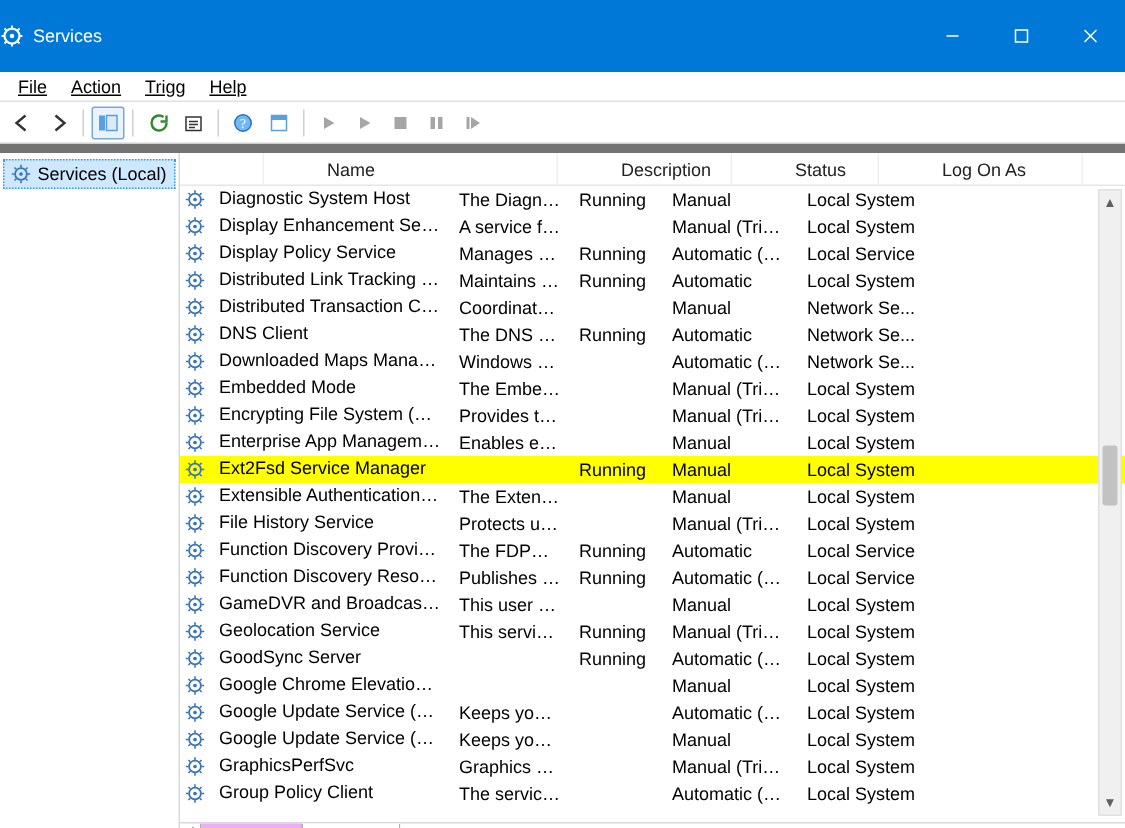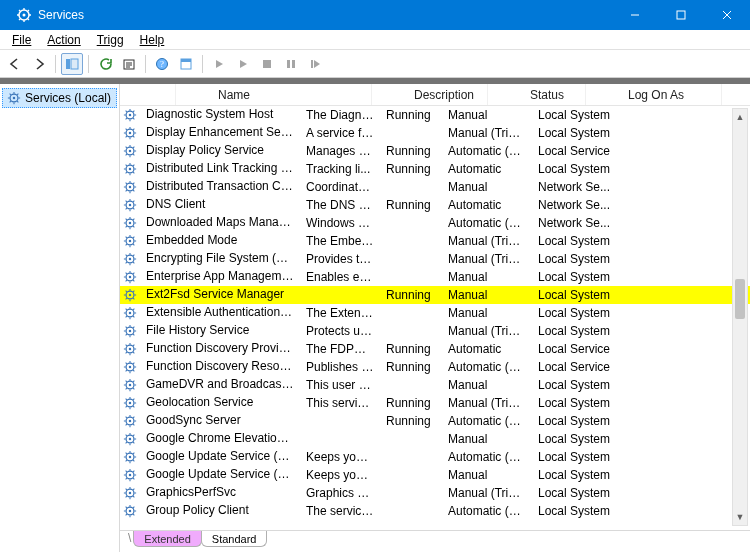--- a/index.html
+++ b/index.html
@@ -7,26 +7,26 @@
     margin: 0; padding: 0;
     font-family: "Segoe UI", Tahoma, sans-serif;
     font-size: 12px;
     background: #fff;
     color: #000;
     width: 750px; height: 552px;
     overflow: hidden;
   }
   
   .titlebar {
-    height: 30px;
+    height: 48px;
     background: #0078d7;
     color: #fff;
     display: flex;
     align-items: center;
-    padding: 0 0 0 16px;
+    padding: 0 0 0 0;
   }
   .titlebar .app-icon {
     width: 16px; height: 16px;
     margin-right: 6px;
     display: inline-flex; align-items: center; justify-content: center;
   }
   .titlebar .title { font-size: 12px; }
   .titlebar .win-controls {
     margin-left: auto;
     display: flex;
@@ -385,21 +385,21 @@
             <div class="col-name-wrap">
               <span class="svc-icon">
                 <svg class="gear-svg" viewBox="0 0 16 16" width="14" height="14">
                   <circle cx="8" cy="8" r="4.5" fill="none" stroke="#3a74b8" stroke-width="1.4"></circle>
                   <circle cx="8" cy="8" r="1.4" fill="#3a74b8"></circle>
                   <path d="M8 1v2M8 13v2M1 8h2M13 8h2M3 3l1.4 1.4M11.6 11.6L13 13M3 13l1.4-1.4M11.6 4.4L13 3" stroke="#3a74b8" stroke-width="1.2"></path>
                 </svg>
               </span>
               <span class="col col-name">Distributed Link Tracking Cli...</span>
             </div>
-            <span class="col col-desc">Tracking li...</span>
+            <span class="col col-desc">Maintains li...</span>
             <span class="col col-status">Running</span>
             <span class="col col-start">Automatic</span>
             <span class="col col-logon">Local System</span>
           </div>
           <div class="row">
             <div class="col-name-wrap">
               <span class="svc-icon">
                 <svg class="gear-svg" viewBox="0 0 16 16" width="14" height="14">
                   <circle cx="8" cy="8" r="4.5" fill="none" stroke="#3a74b8" stroke-width="1.4"></circle>
                   <circle cx="8" cy="8" r="1.4" fill="#3a74b8"></circle>

